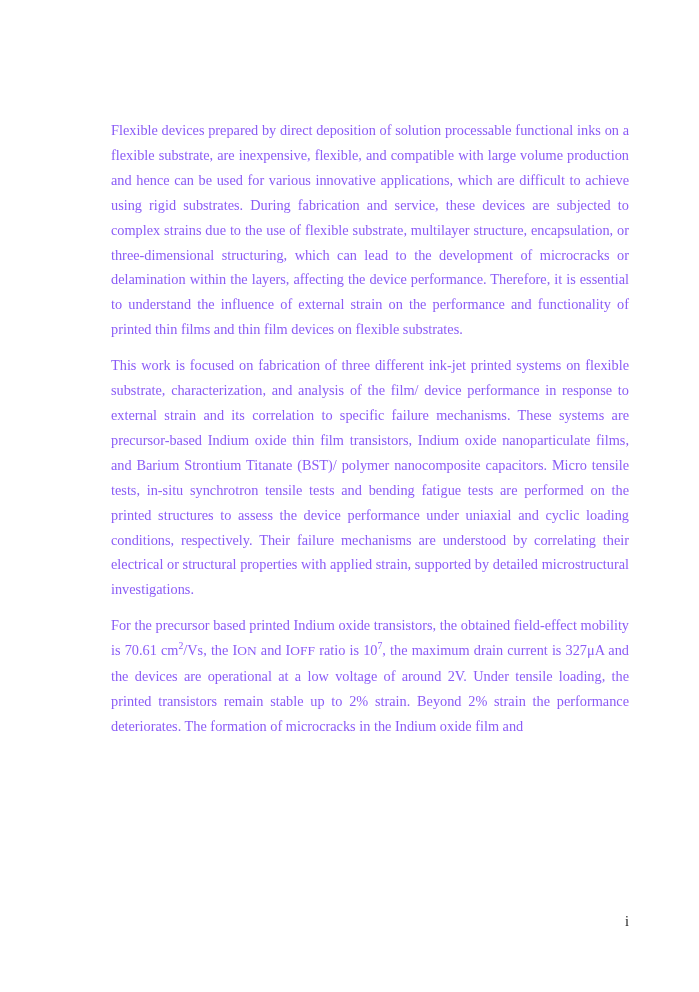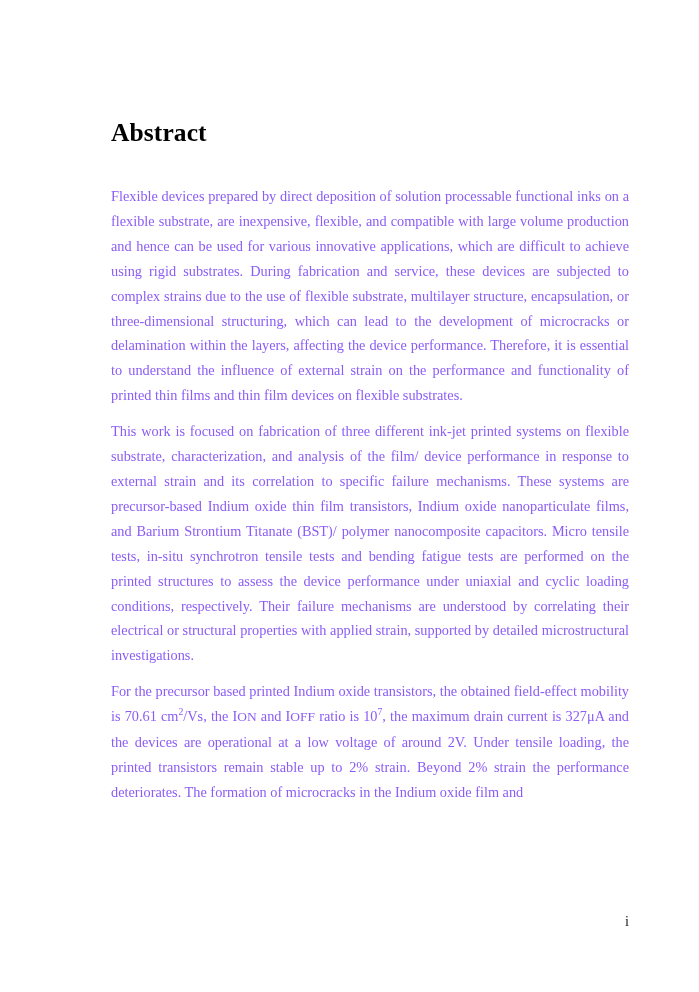--- a/index.html
+++ b/index.html
@@ -67,21 +67,20 @@
     color: #1a1a1a;
   }
 </style>
 </head>
 <body>
 
 <div class="page">
 
   <div class="content">
 
-    <h1 class="chapter-title">Abstract</h1>
 
     <p class="para">Flexible devices prepared by direct deposition of solution processable functional inks on a flexible substrate, are inexpensive, flexible, and compatible with large volume production and hence can be used for various innovative applications, which are difficult to achieve using rigid substrates. During fabrication and service, these devices are subjected to complex strains due to the use of flexible substrate, multilayer structure, encapsulation, or three-dimensional structuring, which can lead to the development of microcracks or delamination within the layers, affecting the device performance. Therefore, it is essential to understand the influence of external strain on the performance and functionality of printed thin films and thin film devices on flexible substrates.</p>
 
     <p class="para">This work is focused on fabrication of three different ink-jet printed systems on flexible substrate, characterization, and analysis of the film/ device performance in response to external strain and its correlation to specific failure mechanisms. These systems are precursor-based Indium oxide thin film transistors, Indium oxide nanoparticulate films, and Barium Strontium Titanate (BST)/ polymer nanocomposite capacitors. Micro tensile tests, in-situ synchrotron tensile tests and bending fatigue tests are performed on the printed structures to assess the device performance under uniaxial and cyclic loading conditions, respectively. Their failure mechanisms are understood by correlating their electrical or structural properties with applied strain, supported by detailed microstructural investigations.</p>
 
     <p class="para"><span>For the precursor based printed Indium oxide transistors, the obtained field-effect mobility is 70.61 cm</span><sup>2</sup><span>/Vs, the I</span><span class="smallcaps">ON</span><span> and I</span><span class="smallcaps">OFF</span><span> ratio is 10</span><sup>7</sup><span>, the maximum drain current is 327μA and the devices are operational at a low voltage of around 2V. Under tensile loading, the printed transistors remain stable up to 2% strain. Beyond 2% strain the performance deteriorates. The formation of microcracks in the Indium oxide film and</span></p>
 
   </div>
 
   <div class="folio">i</div>

